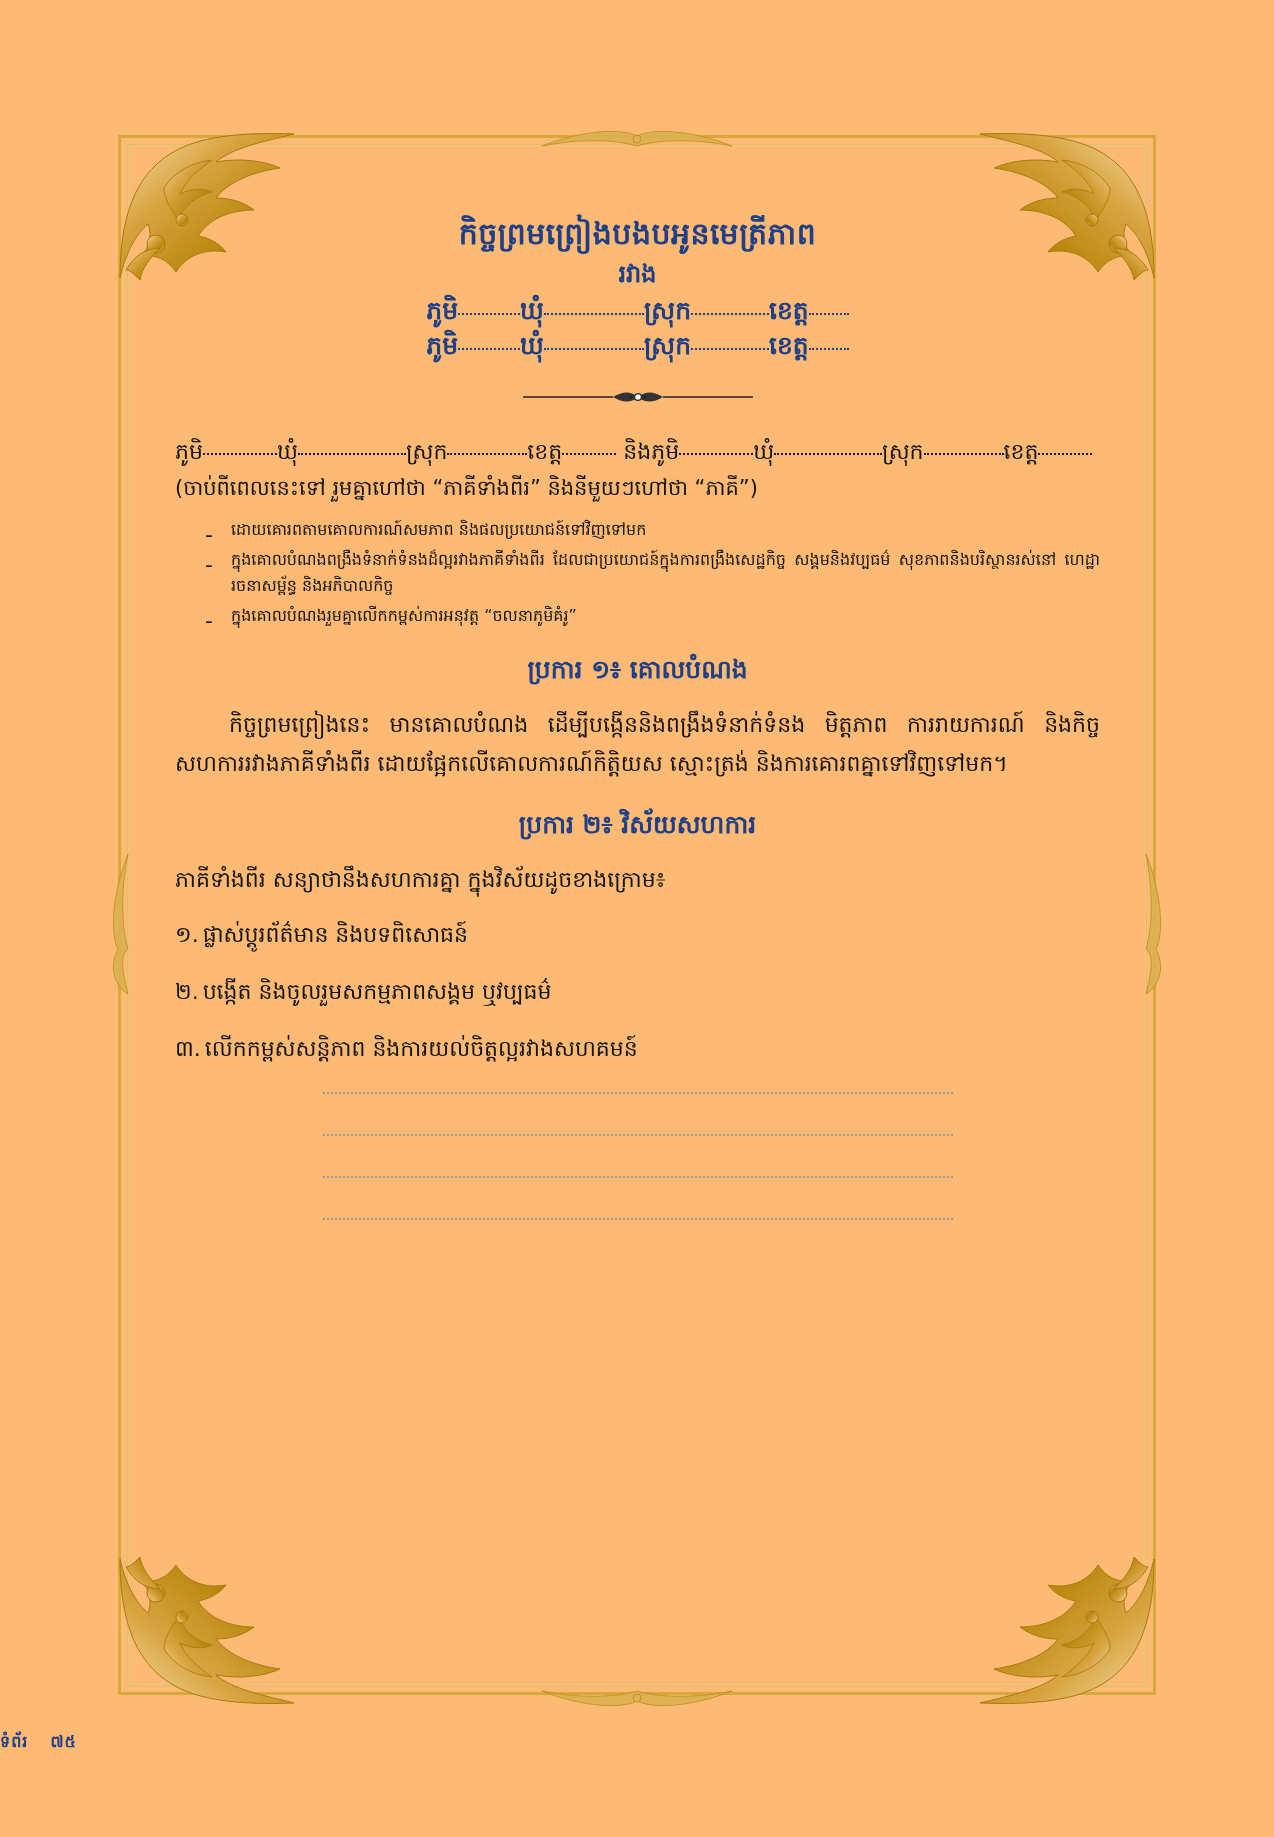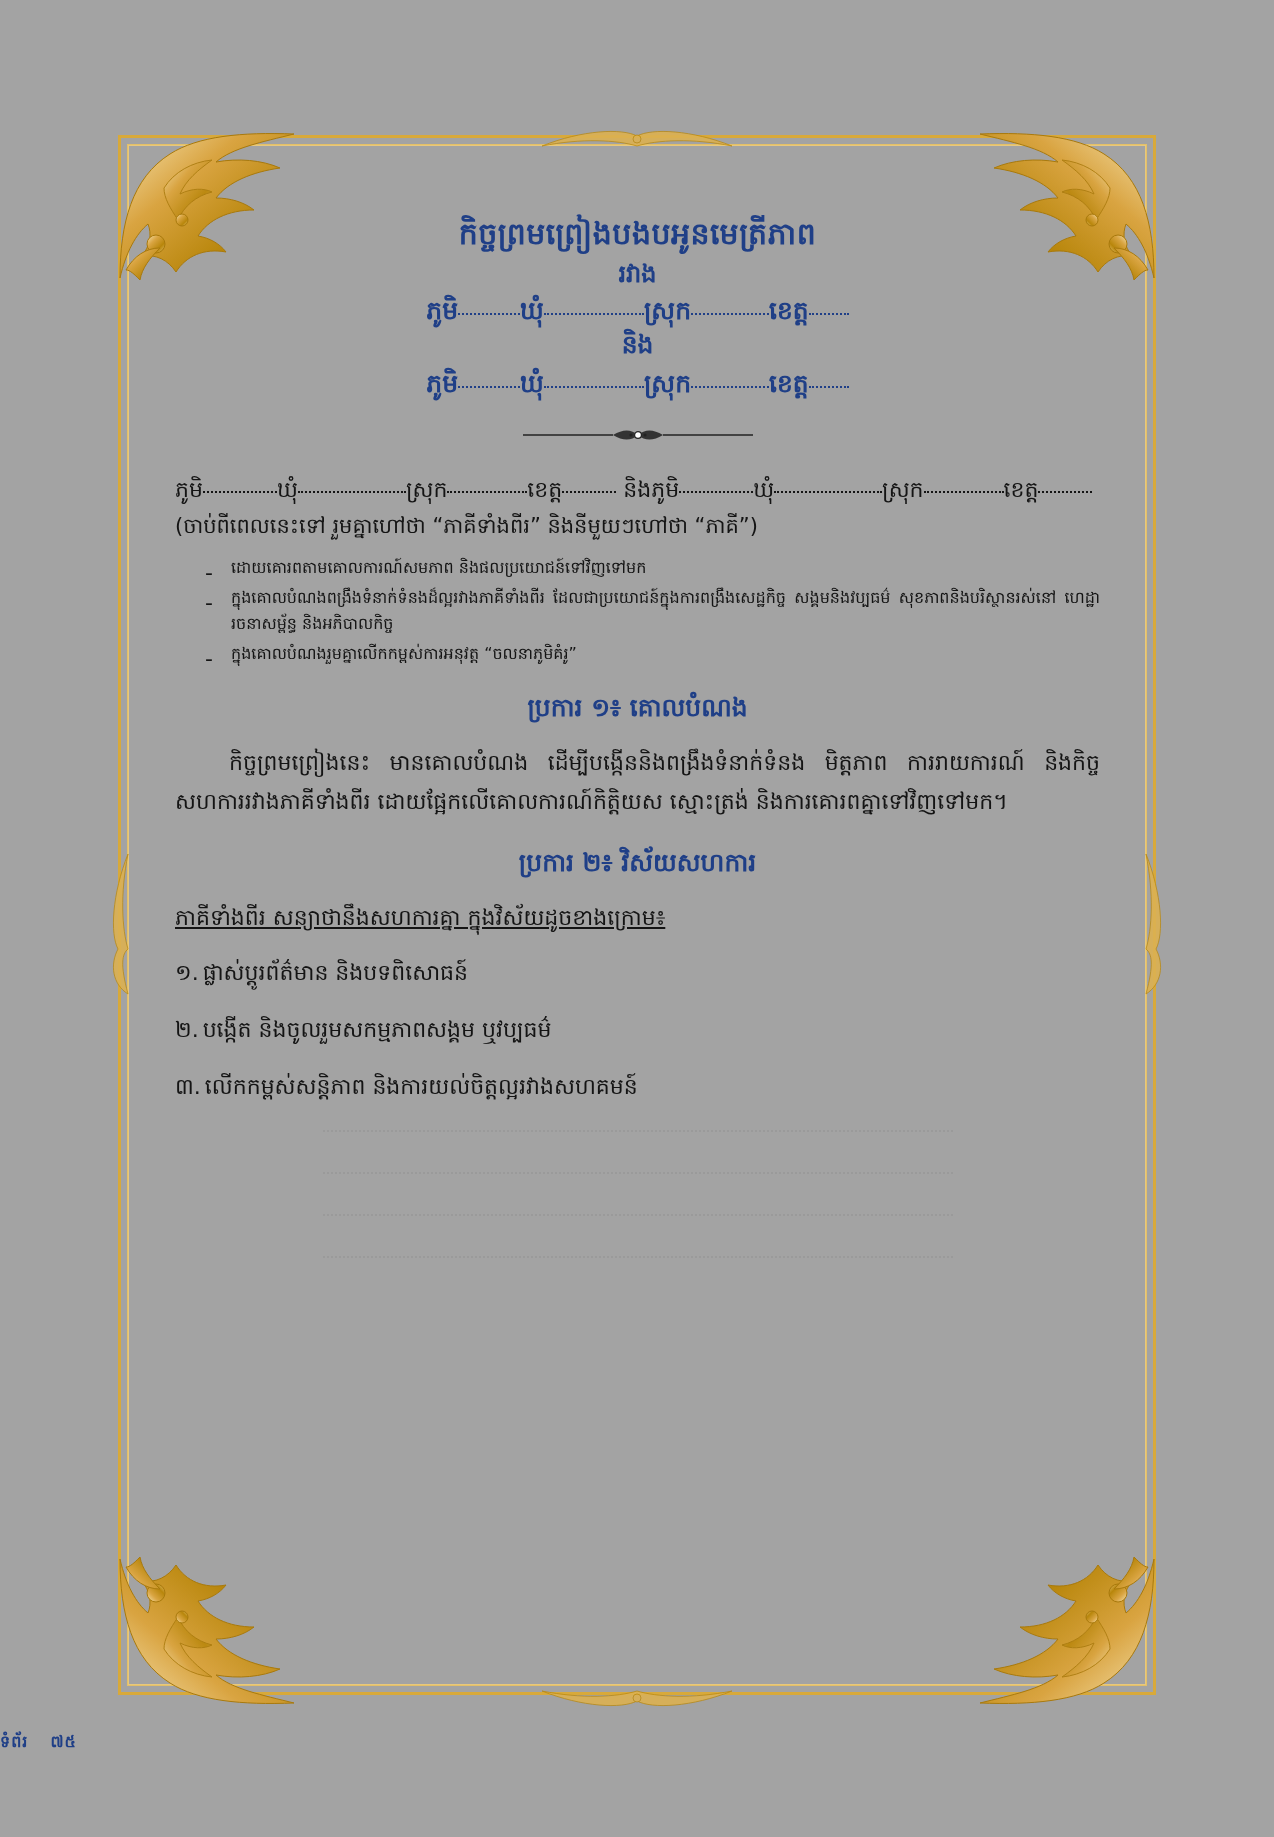--- a/index.html
+++ b/index.html
@@ -9,21 +9,21 @@
     background: #ffffff;
   }
   body {
     font-family: "DejaVu Sans", "Liberation Sans", sans-serif;
   }
   .page {
     position: relative;
     width: 1274px;
     height: 1837px;
     margin: 0 auto;
-    background: #a3a3a3;
+    background: #fdba74;
     overflow: hidden;
     box-sizing: border-box;
   }
 
   
   .frame {
     position: absolute;
     left: 118px;
     top: 135px;
     width: 1038px;
@@ -213,21 +213,20 @@
     margin: 0 0 10px 0;
     text-align: justify;
     text-indent: 54px;
   }
 
   p.lead {
     color: #141414;
     font-size: 22px;
     line-height: 1.7;
     margin: 0 0 18px 0;
-    text-decoration: underline;
   }
 
   ol.num-list {
     list-style: none;
     margin: 0;
     padding: 0;
   }
   ol.num-list > li {
     color: #141414;
     font-size: 22px;
@@ -378,21 +377,20 @@
   <div class="content">
 
     <h1 class="doc-title">កិច្ចព្រមព្រៀងបងបអូនមេត្រីភាព</h1>
 
     <div class="subtitle-between">រវាង</div>
 
     <div class="party-line">
       <span>ភូមិ</span><span class="dots d-sm"></span><span>ឃុំ</span><span class="dots d-md"></span><span>ស្រុក</span><span class="dots d-lg"></span><span>ខេត្ត</span><span class="dots d-xs"></span>
     </div>
 
-    <div class="conj">និង</div>
 
     <div class="party-line">
       <span>ភូមិ</span><span class="dots d-sm"></span><span>ឃុំ</span><span class="dots d-md"></span><span>ស្រុក</span><span class="dots d-lg"></span><span>ខេត្ត</span><span class="dots d-xs"></span>
     </div>
 
     <div class="divider">
       <svg viewBox="0 0 250 16" xmlns="http://www.w3.org/2000/svg">
         <line x1="10" y1="8" x2="100" y2="8" stroke="#222" stroke-width="1.4"></line>
         <line x1="150" y1="8" x2="240" y2="8" stroke="#222" stroke-width="1.4"></line>
         <path d="M100 8 C110 2 118 2 125 8 C118 14 110 14 100 8 Z" fill="#333"></path>

